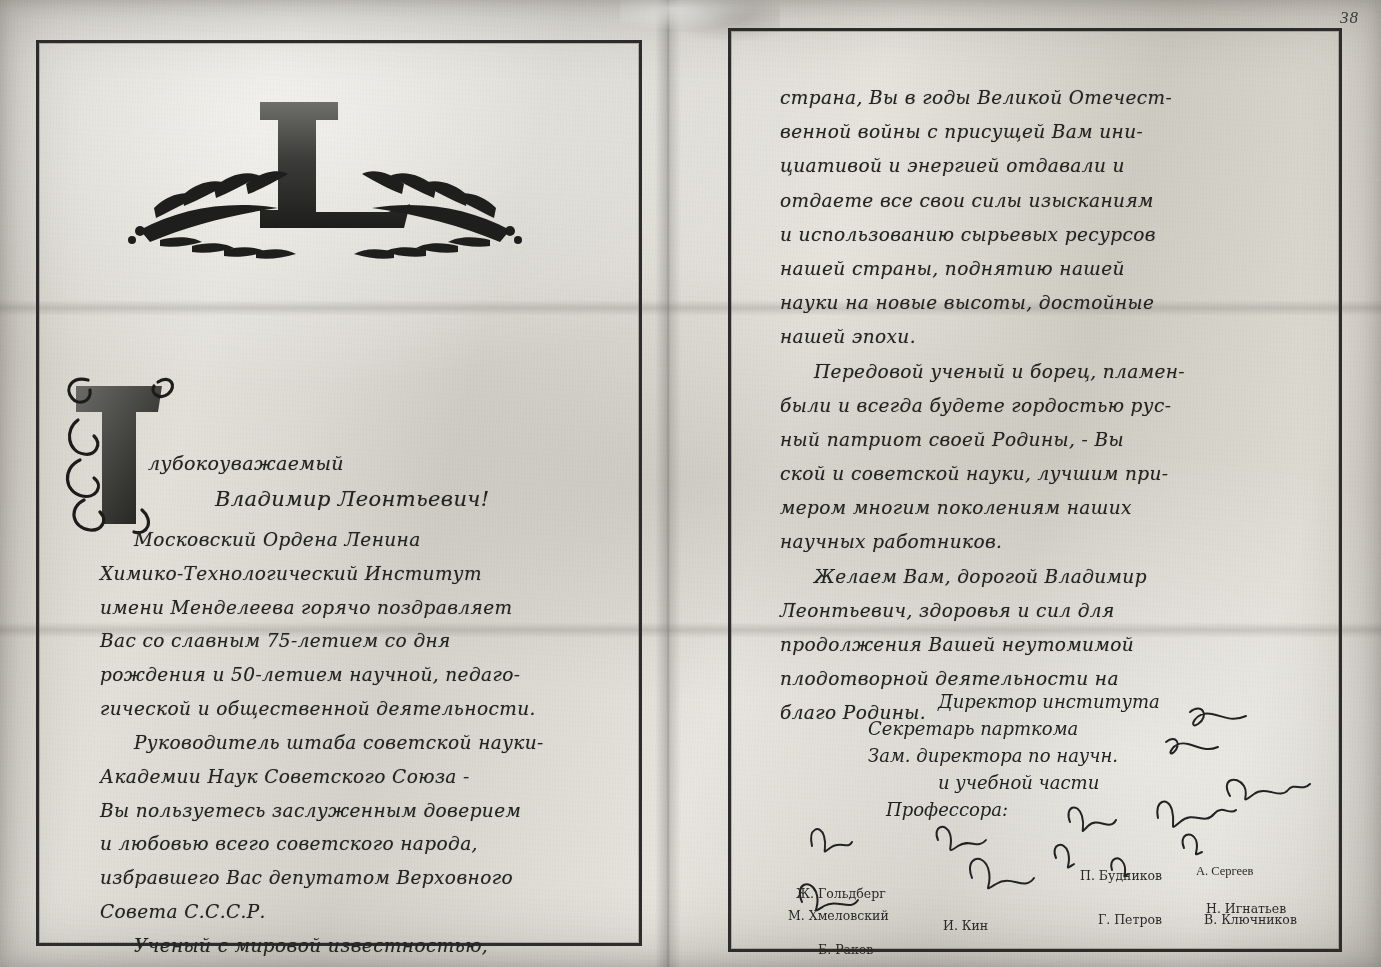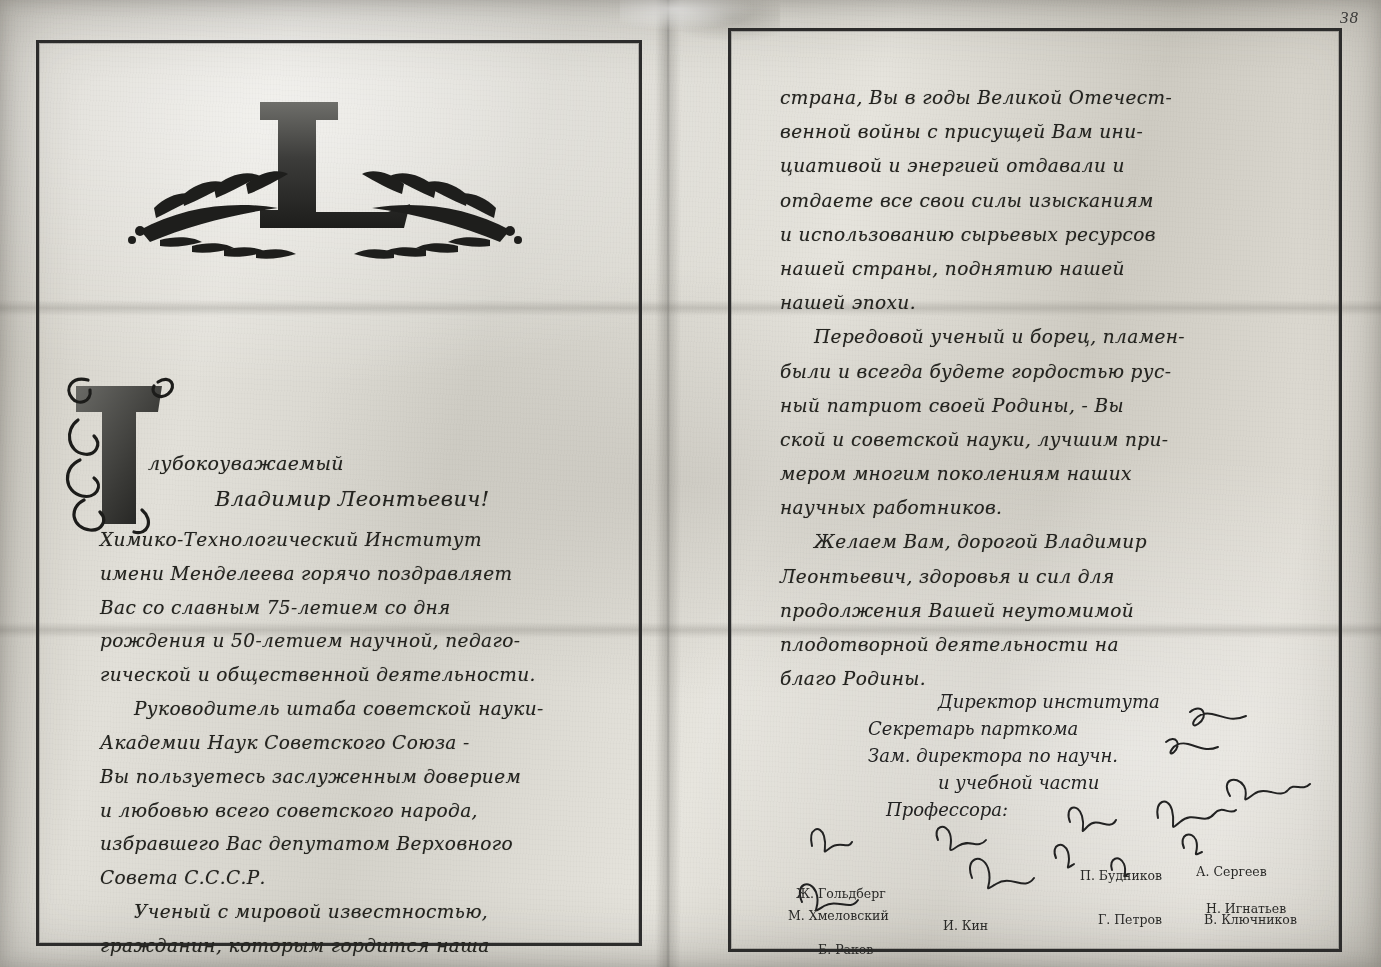--- a/index.html
+++ b/index.html
@@ -242,20 +242,21 @@
         <path d="M22 100 C4 108, 6 132, 24 136 C38 139, 46 126, 36 118"></path>
         <path d="M26 140 C10 148, 14 168, 32 170 C44 171, 50 160, 42 152"></path>
         <path d="M84 150 C96 160, 90 176, 76 172"></path>
       </g>
     </svg>
   </div>
 
   <div class="hand salutation1">лубокоуважаемый</div>
   <div class="hand salutation2">Владимир Леонтьевич!</div>
   <div class="hand body-left">
+      <p class="ind">Московский Ордена Ленина</p>
       <p>Химико-Технологический Институт</p>
       <p>имени Менделеева горячо поздравляет</p>
       <p>Вас со славным 75-летием со дня</p>
       <p>рождения и 50-летием научной, педаго-</p>
       <p>гической и общественной деятельности.</p>
       <p class="ind">Руководитель штаба советской науки-</p>
       <p>Академии Наук Советского Союза -</p>
       <p>Вы пользуетесь заслуженным доверием</p>
       <p>и любовью всего советского народа,</p>
       <p>избравшего Вас депутатом Верховного</p>
@@ -264,20 +265,21 @@
       <p>гражданин, которым гордится наша</p>
     </div>
 
   <div class="hand body-right">
       <p>страна, Вы в годы Великой Отечест-</p>
       <p>венной войны с присущей Вам ини-</p>
       <p>циативой и энергией отдавали и</p>
       <p>отдаете все свои силы изысканиям</p>
       <p>и использованию сырьевых ресурсов</p>
       <p>нашей страны, поднятию нашей</p>
+      <p>науки на новые высоты, достойные</p>
       <p>нашей эпохи.</p>
       <p class="ind">Передовой ученый и борец, пламен-</p>
       <p>были и всегда будете гордостью рус-</p>
       <p>ный патриот своей Родины, - Вы</p>
       <p>ской и советской науки, лучшим при-</p>
       <p>мером многим поколениям наших</p>
       <p>научных работников.</p>
       <p class="ind">Желаем Вам, дорогой Владимир</p>
       <p>Леонтьевич, здоровья и сил для</p>
       <p>продолжения Вашей неутомимой</p>
@@ -312,19 +314,19 @@
     </svg>
   </div>
 
   <div class="sig-names">
       <span style="left: 28px; top: 40px;">Ж. Гольдберг</span>
       <span style="left: 20px; top: 62px;">М. Хмеловский</span>
       <span style="left: 50px; top: 96px;">Б. Раков</span>
       <span style="left: 175px; top: 72px; text-align: right;">И. Кин</span>
       <span style="left: 312px; top: 22px;">П. Будников</span>
       <span style="left: 330px; top: 66px;">Г. Петров</span>
-      <span style="left: 428px; top: 18px;">А. Сергеев</span>
+      <span style="left: 428px; top: 18px; font-family: Liberation Serif, serif;">А. Сергеев</span>
       <span style="left: 438px; top: 55px;">Н. Игнатьев</span>
       <span style="left: 436px; top: 66px;">В. Ключников</span>
     </div>
 
   <div class="edge-shadow"></div>
 </div>
 
 </body></html>

